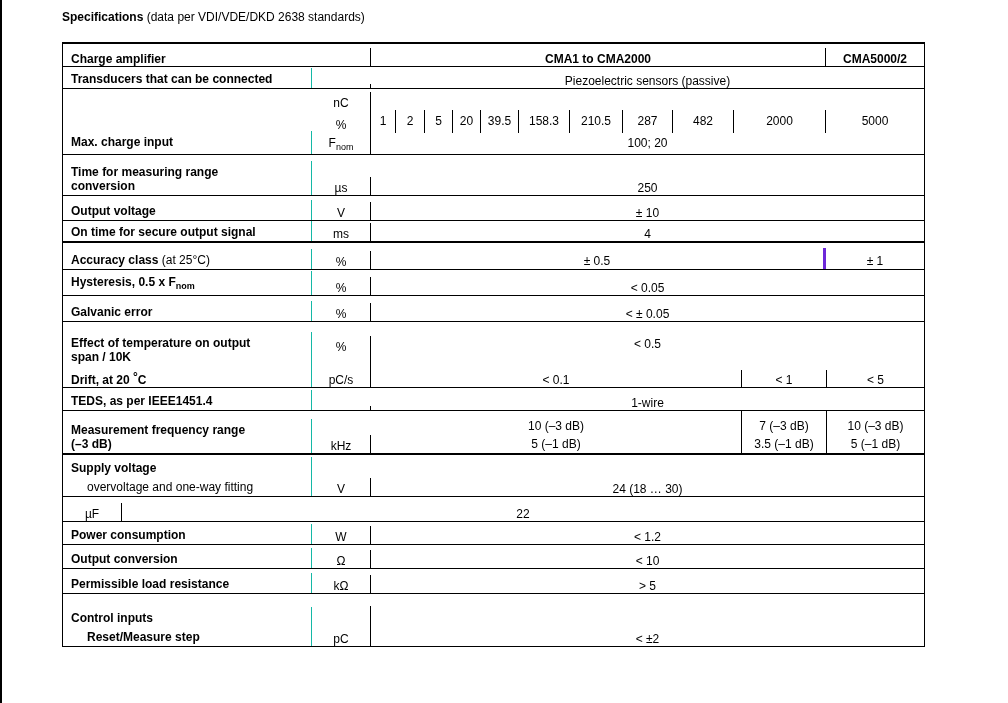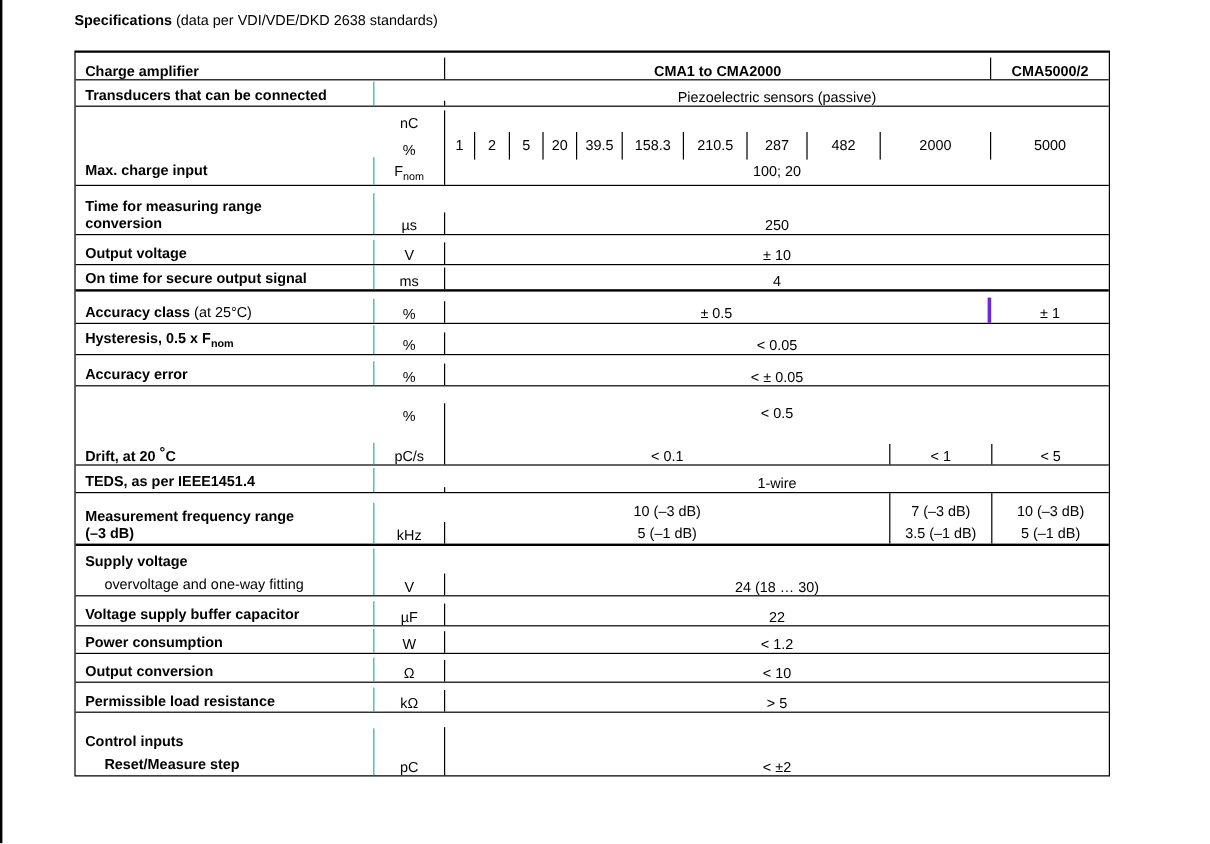--- a/index.html
+++ b/index.html
@@ -129,27 +129,31 @@
       </div>
     </div>
 
     <div class="row" style="min-height:26px">
       <div class="p"><span>Hysteresis, 0.5 x F</span><sub>nom</sub></div>
       <div class="u">%</div>
       <div class="v" style="padding-top:6px">&lt; 0.05</div>
     </div>
 
     <div class="row" style="min-height:26px">
-      <div class="p">Accuracy error</div>
+      <div class="p">Galvanic error</div>
       <div class="u">%</div>
       <div class="v" style="padding-top:7px">&lt; ± 0.05</div>
     </div>
 
     <div class="row" style="min-height:66px">
       <div class="p pstack">
+        <div class="pl tsec">
+          <div>Effect of temperature on output</div>
+          <div>span / 10K</div>
+        </div>
         <div class="pl"><span>Drift, at 20 </span><span class="deg">°</span><span>C</span></div>
       </div>
       <div class="u ustack">
         <div class="tsec">%</div>
         <div>pC/s</div>
       </div>
       <div class="v vstack nopad">
         <div class="tsec" style="text-align:center">&lt; 0.5</div>
         <div class="drow">
           <div class="dc fw0">&lt; 0.1</div>
@@ -190,21 +194,20 @@
     <div class="row" style="min-height:42px">
       <div class="p">
         <div>Supply voltage</div>
         <div class="ind reg">overvoltage and one-way fitting</div>
       </div>
       <div class="u">V</div>
       <div class="v">24 (18 … 30)</div>
     </div>
 
     <div class="row" style="min-height:25px">
-      <div class="p">Voltage supply buffer capacitor</div>
       <div class="u">µF</div>
       <div class="v" style="padding-top:6px">22</div>
     </div>
 
 
     <div class="row" style="min-height:23px">
       <div class="p">Power consumption</div>
       <div class="u">W</div>
       <div class="v">&lt; 1.2</div>
     </div>

